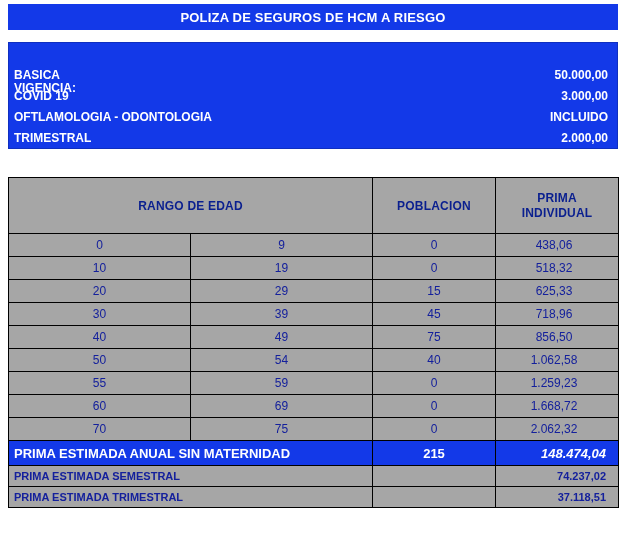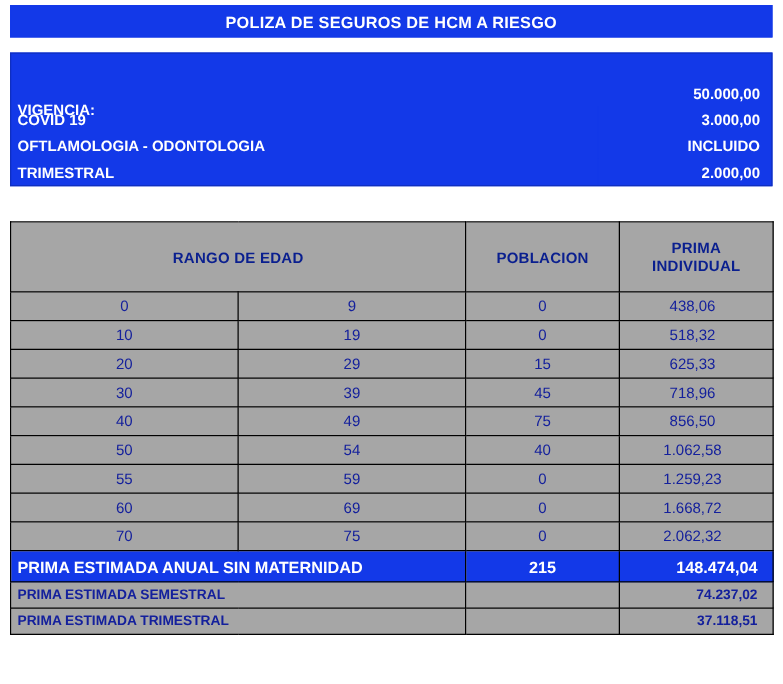--- a/index.html
+++ b/index.html
@@ -127,21 +127,21 @@
     height: 25px;
     border: 1px solid #000000;
     font-size: 13px;
   }
   tr.total td.label {
     text-align: left;
     padding-left: 5px;
     white-space: nowrap;
   }
   tr.total td.center { text-align: center; }
-  tr.total td.right { text-align: right; padding-right: 12px; }
+  tr.total td.right { text-align: right; padding-right: 12px; font-style: italic; }
 
   tr.sub td {
     background: #a6a6a6;
     color: #14209c;
     font-weight: bold;
     height: 21px;
     font-size: 11px;
   }
   tr.sub td.label {
     text-align: left;
@@ -156,20 +156,21 @@
 
 <div class="sheet">
 
   <div class="title-row">POLIZA DE SEGUROS DE HCM A RIESGO</div>
 
   <div class="cover-block">
     <div class="cover-row single">
       <div class="lbl">VIGENCIA:</div>
     </div>
     <div class="cover-row">
+      <div class="lbl">BASICA</div>
       <div class="val">50.000,00</div>
     </div>
     <div class="cover-row">
       <div class="lbl">COVID 19</div>
       <div class="val">3.000,00</div>
     </div>
     <div class="cover-row">
       <div class="lbl">OFTLAMOLOGIA - ODONTOLOGIA</div>
       <div class="val">INCLUIDO</div>
     </div>

